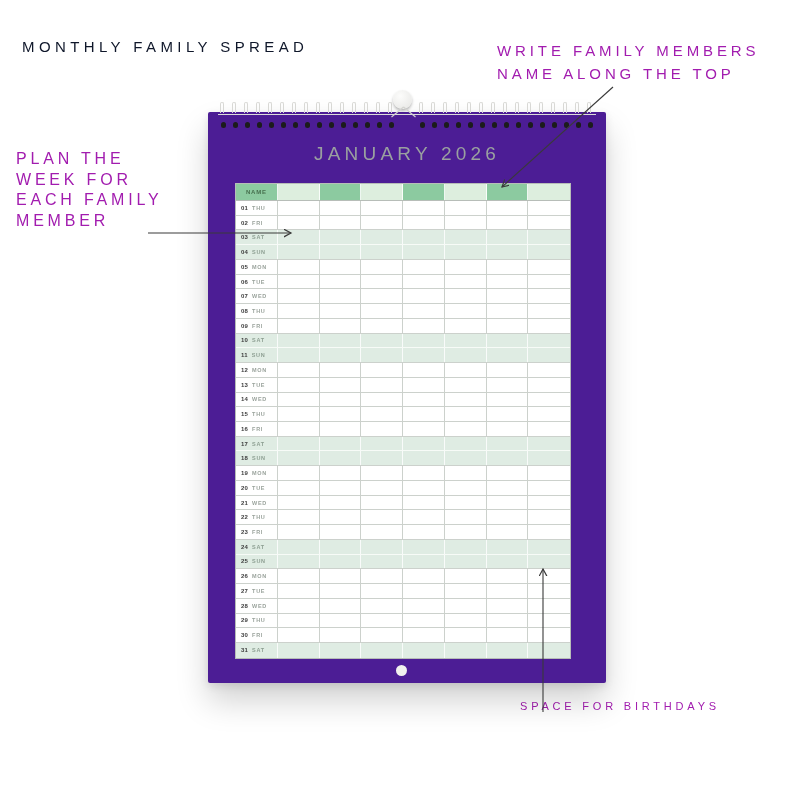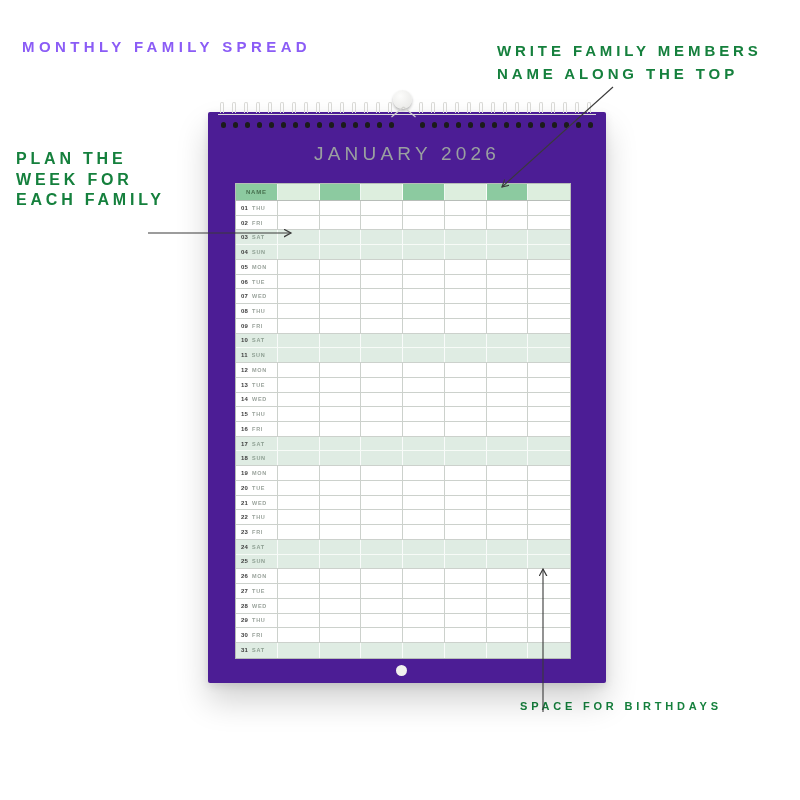--- a/index.html
+++ b/index.html
@@ -1,21 +1,21 @@
 <!DOCTYPE html>
 <html style="--green-dark: #8ccaa0; --green-light: #ddeede; --weekend: #dfece3; --grid-line: #ccd1cc; --grid-outer: #b7bdb8;"><head>
 <meta charset="utf-8">
 <style>
   * { box-sizing: border-box; margin: 0; padding: 0; }
   html, body { width: 800px; height: 800px; background: #ffffff; font-family: "Liberation Sans", sans-serif; }
   .canvas { position: relative; width: 800px; height: 800px; background: #ffffff; overflow: hidden; }
 
   
-  .headline { position: absolute; left: 22px; top: 38px; font-size: 15px; font-weight: 700; letter-spacing: 4.4px; color: #8b5cf6; white-space: nowrap; }
-  .ann { position: absolute; color: #15803d; font-weight: 700; white-space: nowrap; }
+  .headline { position: absolute; left: 22px; top: 38px; font-size: 15px; font-weight: 400; letter-spacing: 4.4px; color: #0f172a; white-space: nowrap; }
+  .ann { position: absolute; color: #a21caf; font-weight: 400; white-space: nowrap; }
   .ann-tr   { left: 497px; top: 39px;  font-size: 15px; letter-spacing: 3.9px; line-height: 23px; }
   .ann-left { left: 16px;  top: 149px; font-size: 16px; letter-spacing: 3.8px; line-height: 20.5px; }
   .ann-br   { left: 520px; top: 695px; font-size: 11px; letter-spacing: 3.8px; line-height: 22.5px; }
 
   
   .calendar { position: absolute; left: 208px; top: 112px; width: 398px; height: 571px; background: #4c1d95; border-radius: 2px;
               box-shadow: 0 3px 8px rgba(0,0,0,0.10), 0 18px 32px rgba(0,0,0,0.18); }
   .month { position: absolute; top: 31px; left: 0; width: 100%; text-align: center; font-size: 19px; letter-spacing: 4.2px; color: #9aa0a0; font-weight: 400; }
 
   .hanger { position: absolute; top: -22px; left: 185px; width: 19px; height: 19px; border-radius: 50%;
@@ -64,20 +64,21 @@
 
   <div class="ann ann-tr">
     <div>WRITE FAMILY MEMBERS</div>
     <div>NAME ALONG THE TOP</div>
   </div>
 
   <div class="ann ann-left">
     <div>PLAN THE</div>
     <div>WEEK FOR</div>
     <div>EACH FAMILY</div>
+    <div>MEMBER</div>
   </div>
 
   <div class="ann ann-br">
     <div>SPACE FOR BIRTHDAYS</div>
   </div>
 
   <div class="calendar">
     <div class="hanger"></div>
     <div class="binding" id="binding">
         <div class="wire"></div>

